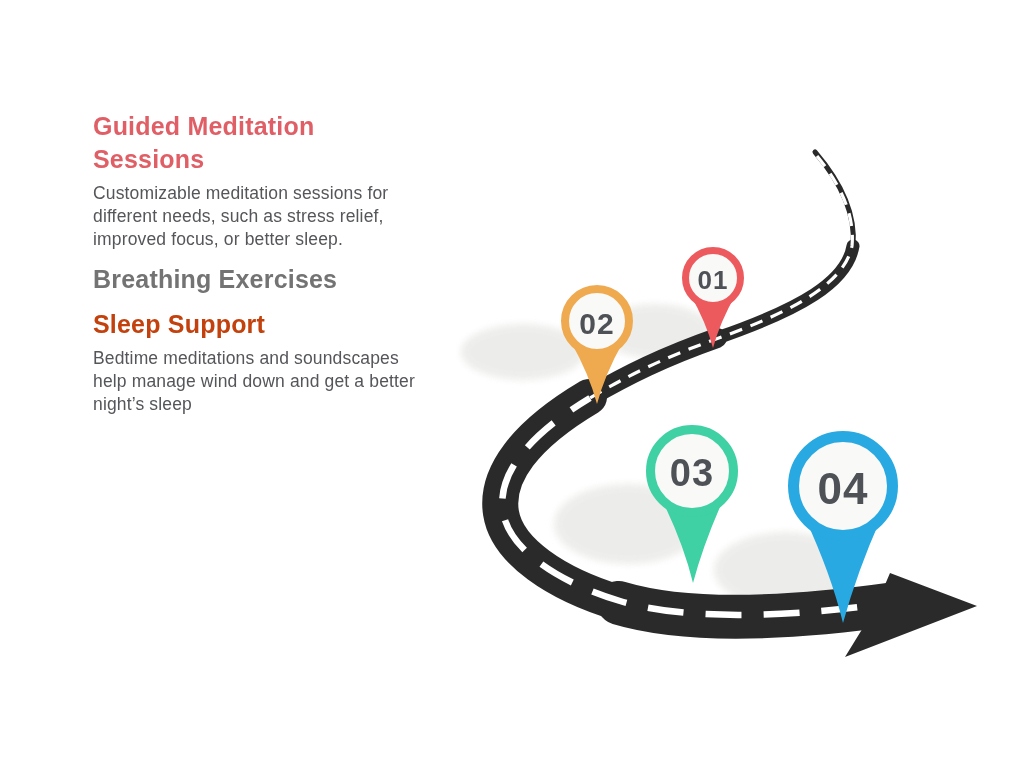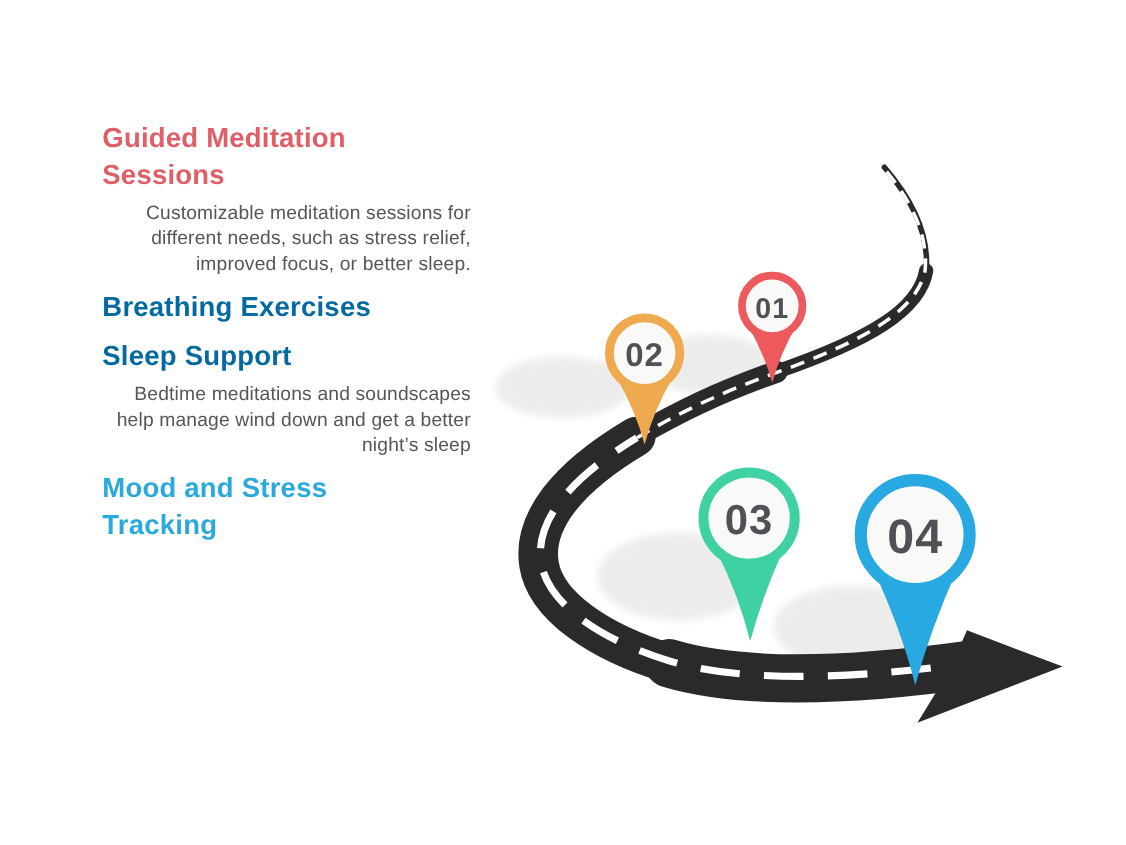--- a/index.html
+++ b/index.html
@@ -29,56 +29,55 @@
     letter-spacing: 0.2px;
     max-width: 312px;
     margin-bottom: 6px;
   }
   .feature p {
     font-size: 17.5px;
     line-height: 23px;
     letter-spacing: 0.15px;
     color: #55565a;
     max-width: 335px;
-    text-align: right;
   }
   .roadmap {
     position: absolute;
     left: 0;
     top: 0;
     width: 1024px;
     height: 768px;
     pointer-events: none;
+    padding-left: 11px;
   }
   .roadmap svg { display: block; }
   .pin-number {
     font-family: "Liberation Sans", "DejaVu Sans", sans-serif;
     font-weight: bold;
     letter-spacing: 1px;
   }
 </style>
 </head>
 <body>
 
 <div class="canvas">
 
   <aside class="features">
     <section class="feature">
       <h2 style="color: rgb(224, 95, 102);">Guided Meditation Sessions</h2>
       <p>Customizable meditation sessions for different needs, such as stress relief, improved focus, or better sleep.</p>
     </section>
     <section class="feature">
-      <h2 style="color: #0369a1;">Breathing Exercises</h2>
+      <h2 style="color: #737373;">Breathing Exercises</h2>
     </section>
     <section class="feature">
-      <h2 style="color: #0369a1;">Sleep Support</h2>
+      <h2 style="color: #c2410c;">Sleep Support</h2>
       <p>Bedtime meditations and soundscapes help manage wind down and get a better night’s sleep</p>
     </section>
     <section class="feature">
-      <h2 style="color: rgb(41, 169, 220);">Mood and Stress Tracking</h2>
     </section>
   </aside>
 
   <div class="roadmap">
     <svg width="1024" height="768" viewBox="0 0 1024 768" xmlns="http://www.w3.org/2000/svg">
       <defs>
         <filter id="soft" x="-40%" y="-40%" width="180%" height="180%">
           <feGaussianBlur stdDeviation="3.5"></feGaussianBlur>
         </filter>
       </defs>

